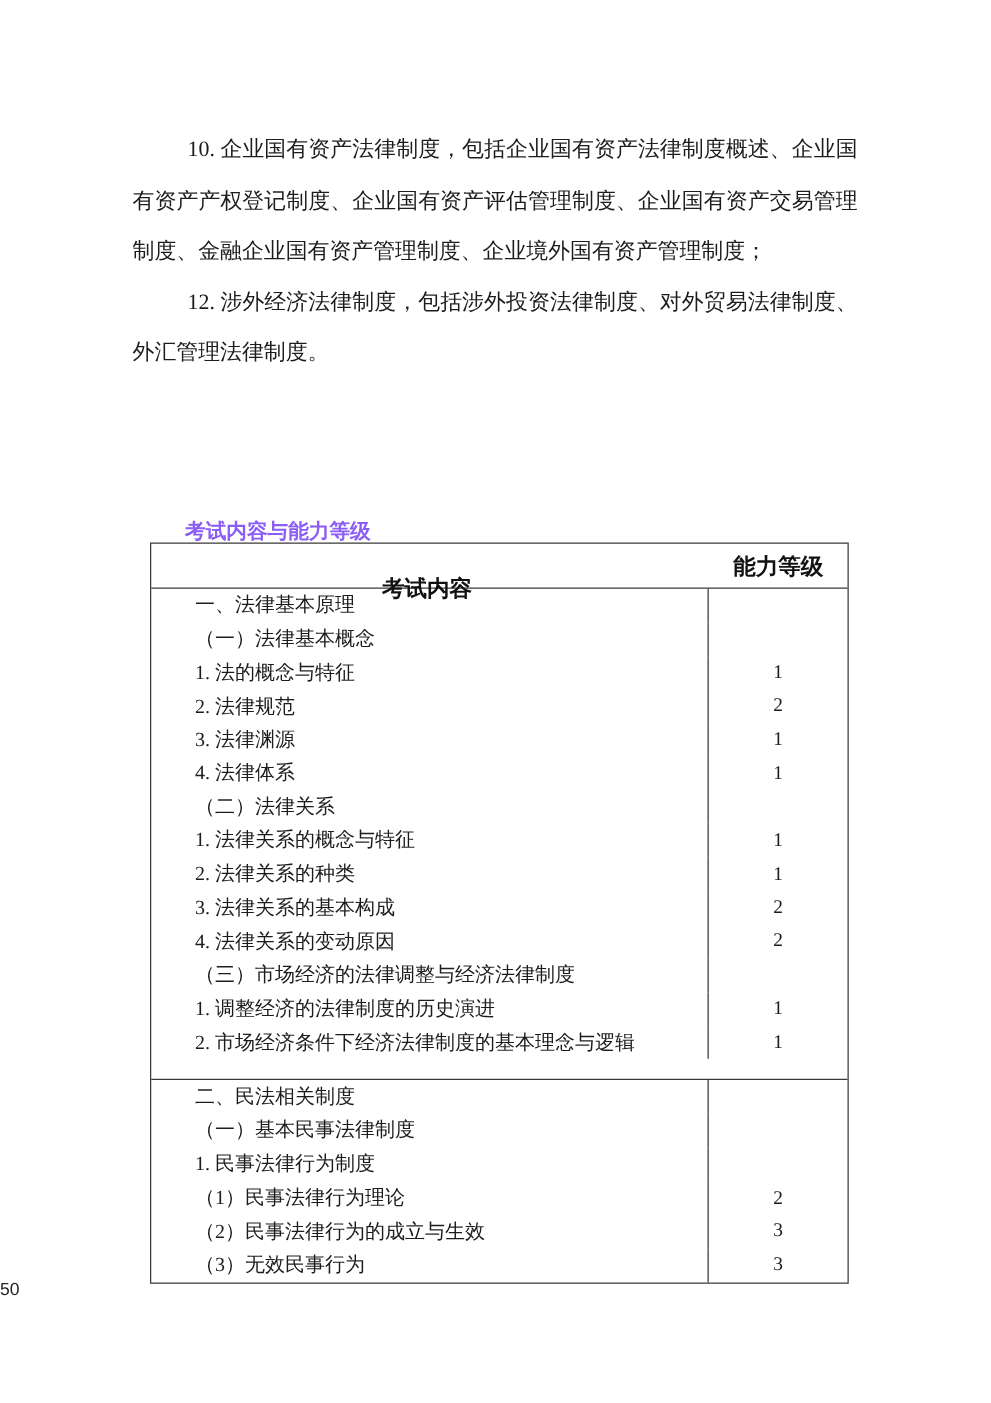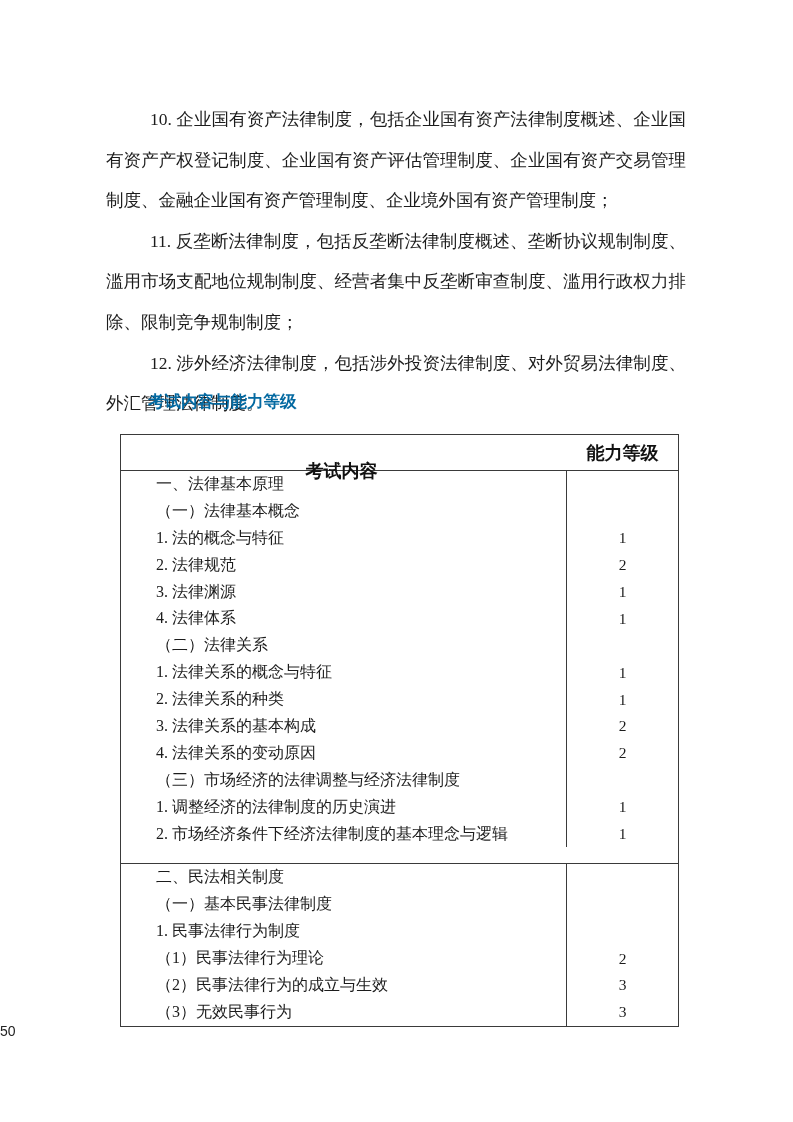--- a/index.html
+++ b/index.html
@@ -8,23 +8,23 @@
     position:relative; width:696px; height:1122px; background:#ffffff;
     font-family:"Liberation Serif","DejaVu Serif",serif; color:#1c1c1c;
     overflow:hidden;
   }
   .body-text {
     position:absolute; left:106px; top:99px; width:580px;
     font-size:17.5px; line-height:40.6px; text-align:justify;
   }
   .body-text p { margin:0; text-indent:44px; }
   .table-caption {
-    position:absolute; left:148px; top:388px;
+    position:absolute; left:148px; top:412px;
     font-family:"Liberation Sans","DejaVu Sans",sans-serif;
-    font-weight:bold; font-size:16.5px; line-height:26px; color:#0369a1;
+    font-weight:bold; font-size:16.5px; line-height:26px; color:#8b5cf6;
   }
   .exam-table {
     position:absolute; left:120px; top:434px; width:559px;
     border:1px solid #3a3a3a; background:#fff;
   }
   .thead {
     display:flex; height:36px; border-bottom:1px solid #3a3a3a;
     font-family:"Liberation Sans","DejaVu Sans",sans-serif;
     font-weight:bold; font-size:18px; color:#111;
   }
@@ -50,21 +50,20 @@
     font-size:14px; color:#222;
   }
 </style>
 </head>
 <body>
 
 <div class="page">
 
   <div class="body-text">
     <p>10. 企业国有资产法律制度，包括企业国有资产法律制度概述、企业国有资产产权登记制度、企业国有资产评估管理制度、企业国有资产交易管理制度、金融企业国有资产管理制度、企业境外国有资产管理制度；</p>
-    <p>11. 反垄断法律制度，包括反垄断法律制度概述、垄断协议规制制度、滥用市场支配地位规制制度、经营者集中反垄断审查制度、滥用行政权力排除、限制竞争规制制度；</p>
     <p>12. 涉外经济法律制度，包括涉外投资法律制度、对外贸易法律制度、外汇管理法律制度。</p>
   </div>
 
   <div class="table-caption">考试内容与能力等级</div>
 
   <div class="exam-table">
 
     <div class="thead">
       <div class="th-content">考试内容</div>
       <div class="th-level">能力等级</div>

